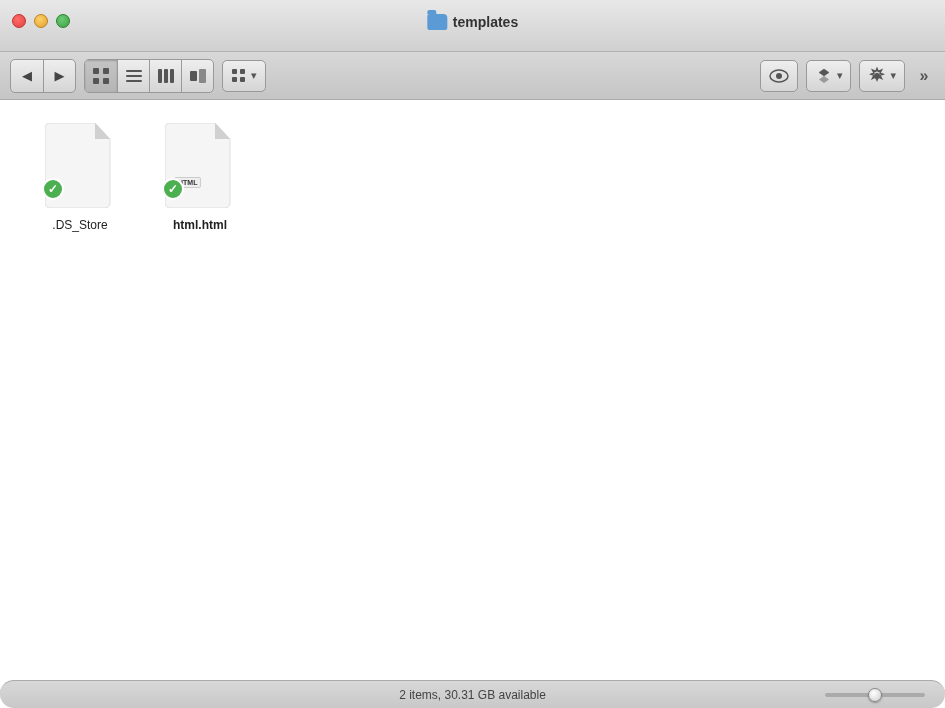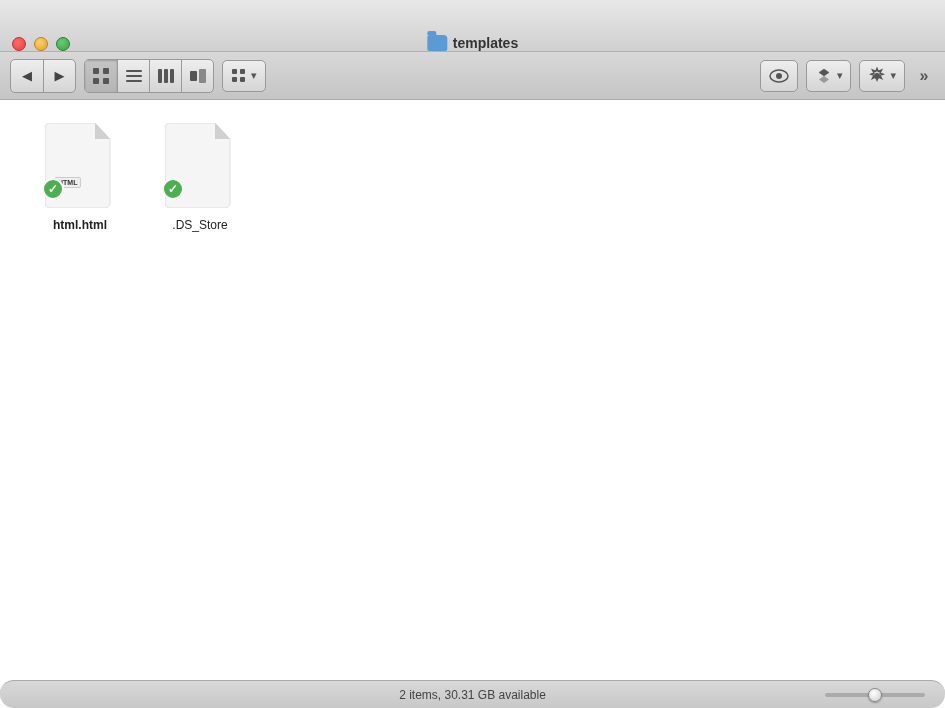--- a/index.html
+++ b/index.html
@@ -13,22 +13,22 @@
       display: flex;
       flex-direction: column;
     }
 
     
     .title-bar {
       background: linear-gradient(to bottom, #e8e8e8 0%, #d0d0d0 100%);
       border-bottom: 1px solid #b0b0b0;
       height: 52px;
       display: flex;
-      align-items: flex-end;
-      padding: 0 12px;
+      align-items: flex-start;
+      padding: 14px 12px;
       position: relative;
     }
 
     .traffic-lights {
       display: flex;
       gap: 8px;
       align-items: center;
     }
 
     .traffic-light {
@@ -442,50 +442,50 @@
     <span class="chevron">▾</span>
   </div>
 
   <div class="expand-btn">
     <span>»</span>
   </div>
 </div>
 
 <div class="content-area">
   <div class="file-grid">
+
+    <div class="file-item">
+      <div class="file-icon-wrapper">
+        <div class="file-icon">
+          <svg viewBox="0 0 70 85" xmlns="http://www.w3.org/2000/svg">
+            <path d="M5 0 L50 0 L65 16 L65 80 C65 82.8 62.8 85 60 85 L5 85 C2.2 85 0 82.8 0 80 L0 5 C0 2.2 2.2 0 5 0 Z" fill="#f5f5f5" stroke="#ddd" stroke-width="1"></path>
+            <path d="M50 0 L50 16 L65 16 Z" fill="#e0e0e0"></path>
+            <path d="M50 0 L65 16 L50 16 Z" fill="#d0d0d0"></path>
+          </svg>
+        </div>
+        <div class="sync-badge"></div>
+      </div>
+      <span class="file-name">.DS_Store</span>
+    </div>
 
     <div class="file-item">
       <div class="file-icon-wrapper">
         <div class="file-icon">
           <svg viewBox="0 0 70 85" xmlns="http://www.w3.org/2000/svg">
             <path d="M5 0 L50 0 L65 16 L65 80 C65 82.8 62.8 85 60 85 L5 85 C2.2 85 0 82.8 0 80 L0 5 C0 2.2 2.2 0 5 0 Z" fill="#f5f5f5" stroke="#ddd" stroke-width="1"></path>
             <path d="M50 0 L50 16 L65 16 Z" fill="#e0e0e0"></path>
             <path d="M50 0 L65 16 L50 16 Z" fill="#d0d0d0"></path>
           </svg>
         </div>
         <div class="html-label">HTML</div>
         <div class="sync-badge"></div>
       </div>
       <span class="file-name bold">html.html</span>
     </div>
 
-    <div class="file-item">
-      <div class="file-icon-wrapper">
-        <div class="file-icon">
-          <svg viewBox="0 0 70 85" xmlns="http://www.w3.org/2000/svg">
-            <path d="M5 0 L50 0 L65 16 L65 80 C65 82.8 62.8 85 60 85 L5 85 C2.2 85 0 82.8 0 80 L0 5 C0 2.2 2.2 0 5 0 Z" fill="#f5f5f5" stroke="#ddd" stroke-width="1"></path>
-            <path d="M50 0 L50 16 L65 16 Z" fill="#e0e0e0"></path>
-            <path d="M50 0 L65 16 L50 16 Z" fill="#d0d0d0"></path>
-          </svg>
-        </div>
-        <div class="sync-badge"></div>
-      </div>
-      <span class="file-name">.DS_Store</span>
-    </div>
-
   </div>
 </div>
 
 <div class="status-bar">
   <span class="status-text">2 items, 30.31 GB available</span>
   <div class="size-slider">
     <div class="slider-track">
       <div class="slider-thumb"></div>
     </div>
   </div>

